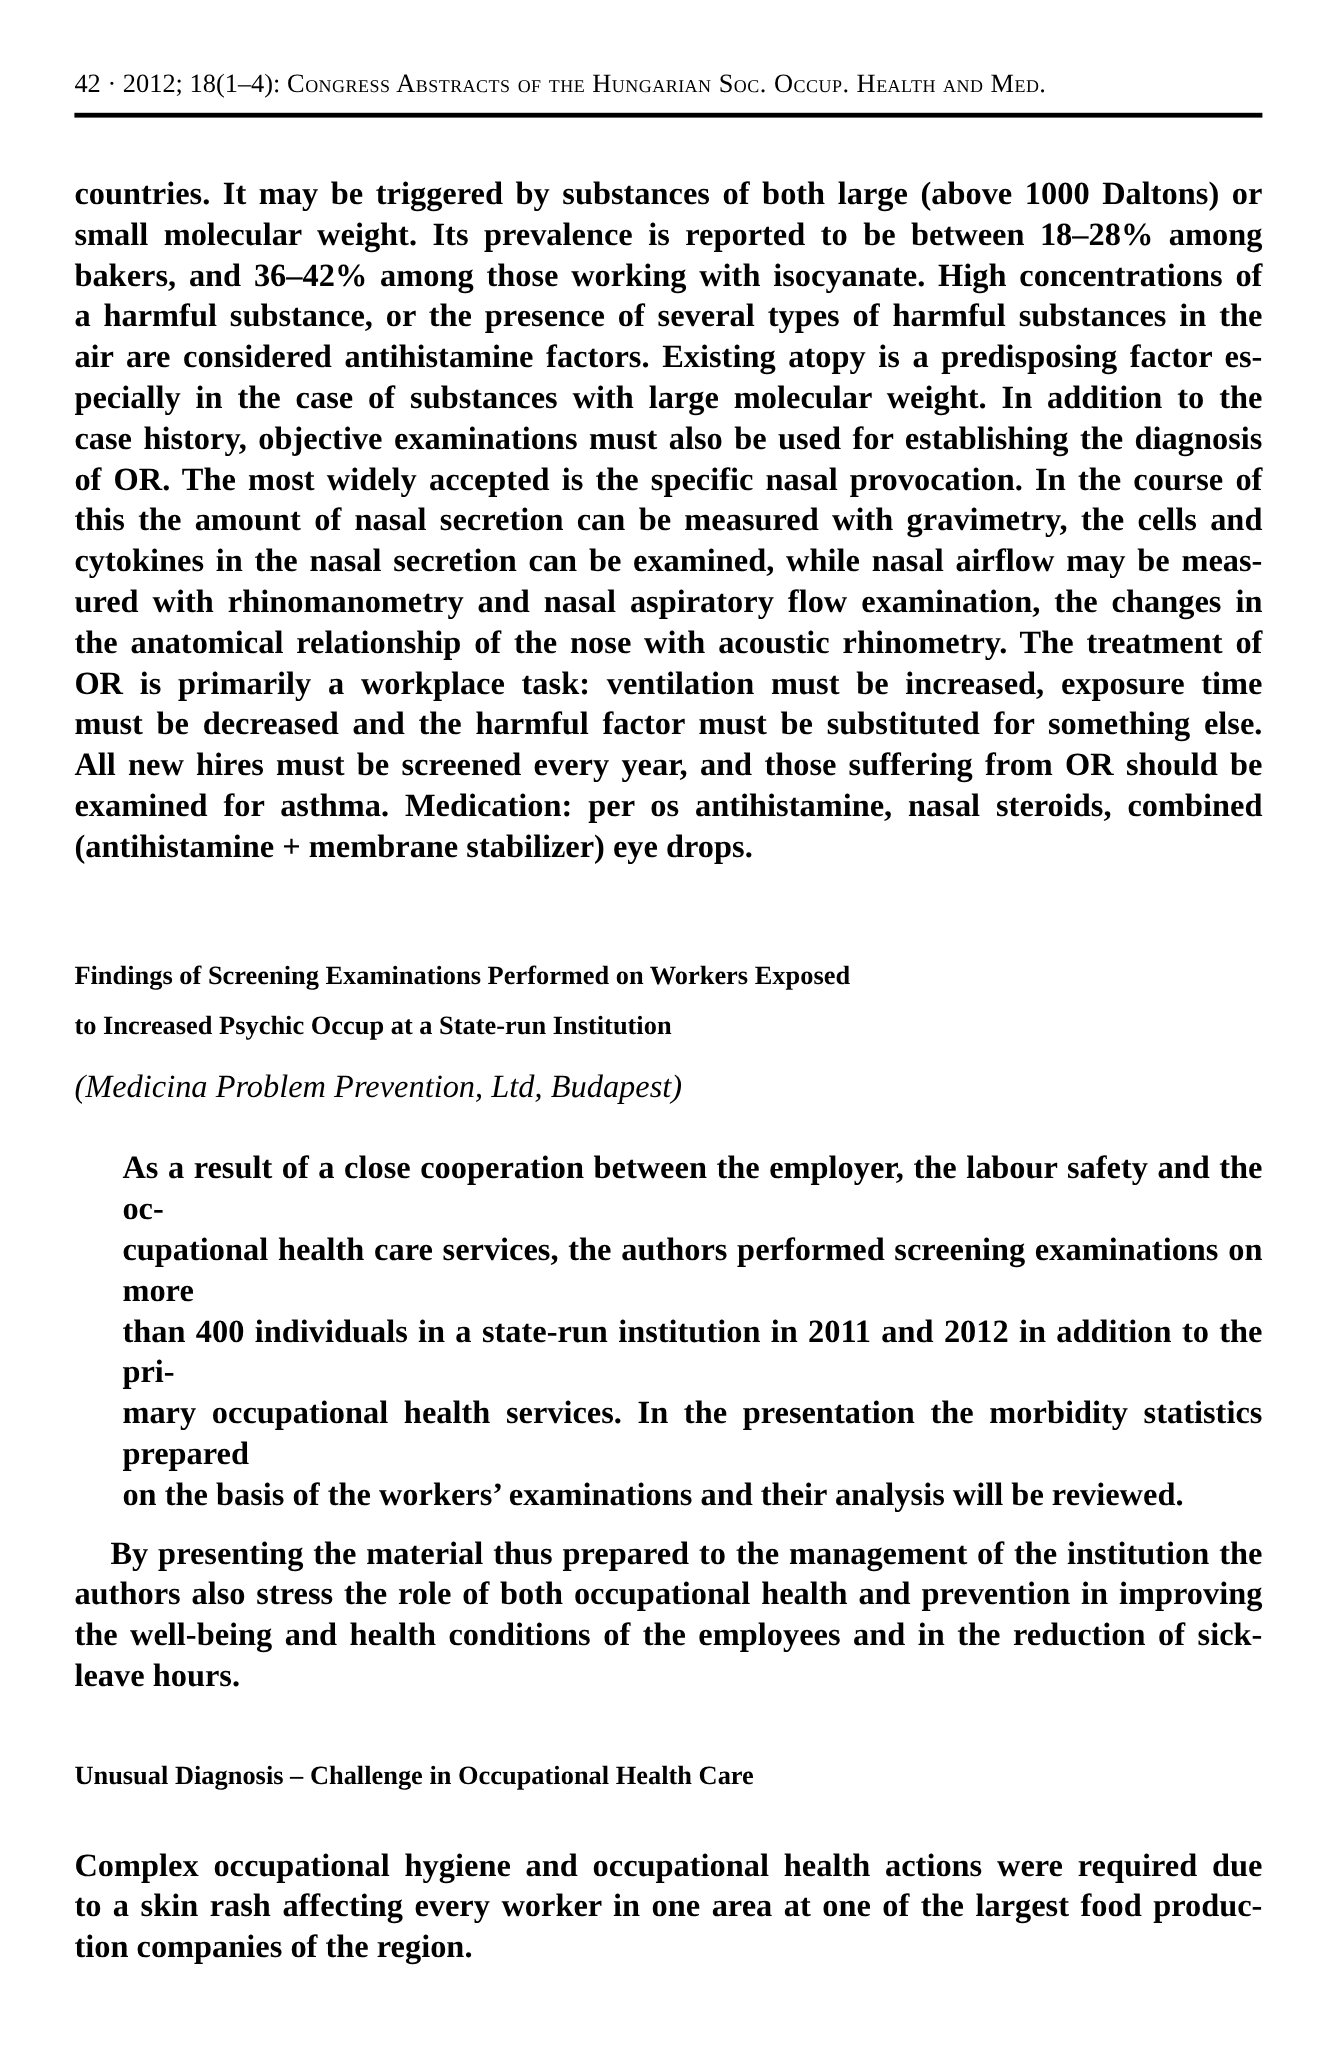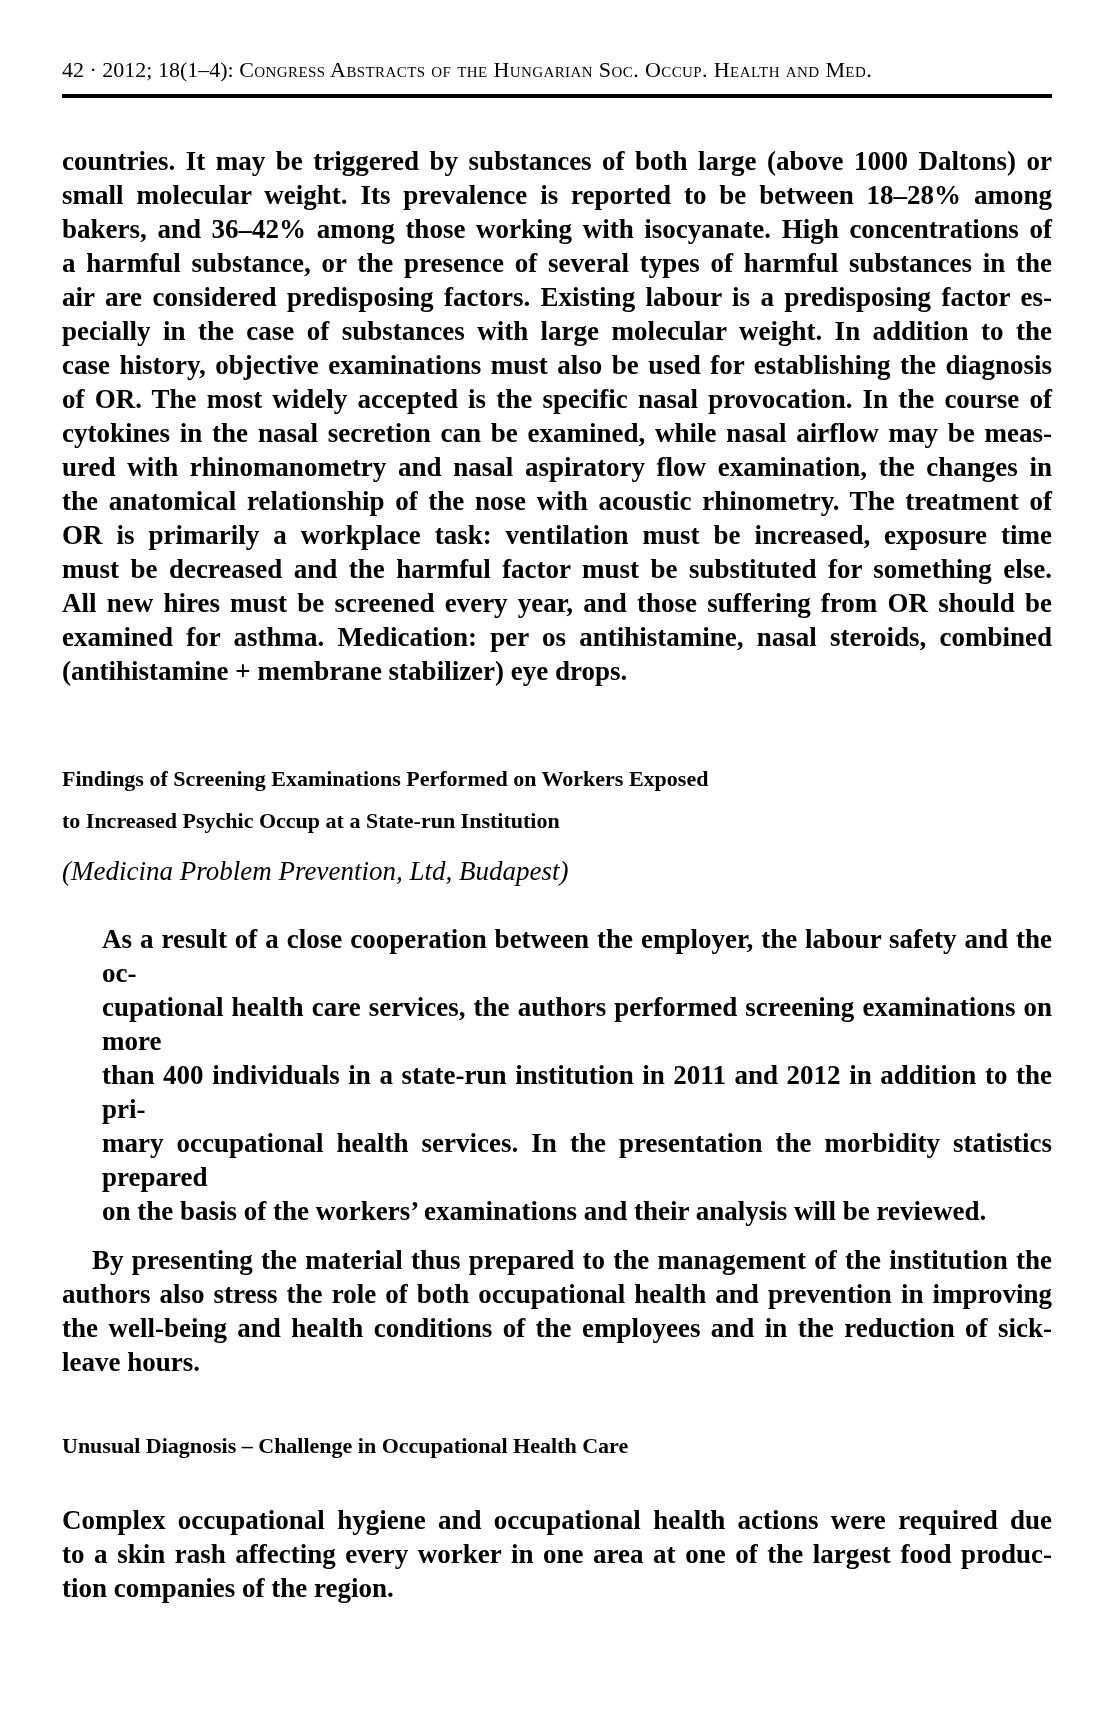--- a/index.html
+++ b/index.html
@@ -77,24 +77,25 @@
 
   <div class="running-header">
     <span>42 · 2012; 18(1–4): </span><span class="sc">Congress Abstracts of the Hungarian Soc. Occup. Health and Med.</span>
   </div>
 
   <div class="para" id="continued-para">
       <div class="line">countries. It may be triggered by substances of both large (above 1000 Daltons) or</div>
       <div class="line">small molecular weight. Its prevalence is reported to be between 18–28% among</div>
       <div class="line">bakers, and 36–42% among those working with isocyanate. High concentrations of</div>
       <div class="line">a harmful substance, or the presence of several types of harmful substances in the</div>
-      <div class="line">air are considered predisposing factors. Existing labour is a predisposing factor es-</div>
+      <div class="line">air are considered antihistamine factors. Existing atopy is a predisposing factor es-</div>
       <div class="line">pecially in the case of substances with large molecular weight. In addition to the</div>
       <div class="line">case history, objective examinations must also be used for establishing the diagnosis</div>
       <div class="line">of OR. The most widely accepted is the specific nasal provocation. In the course of</div>
+      <div class="line">this the amount of nasal secretion can be measured with gravimetry, the cells and</div>
       <div class="line">cytokines in the nasal secretion can be examined, while nasal airflow may be meas-</div>
       <div class="line">ured with rhinomanometry and nasal aspiratory flow examination, the changes in</div>
       <div class="line">the anatomical relationship of the nose with acoustic rhinometry. The treatment of</div>
       <div class="line">OR is primarily a workplace task: ventilation must be increased, exposure time</div>
       <div class="line">must be decreased and the harmful factor must be substituted for something else.</div>
       <div class="line">All new hires must be screened every year, and those suffering from OR should be</div>
       <div class="line">examined for asthma. Medication: per os antihistamine, nasal steroids, combined</div>
       <div class="line">(antihistamine + membrane stabilizer) eye drops.</div>
     </div>
 

